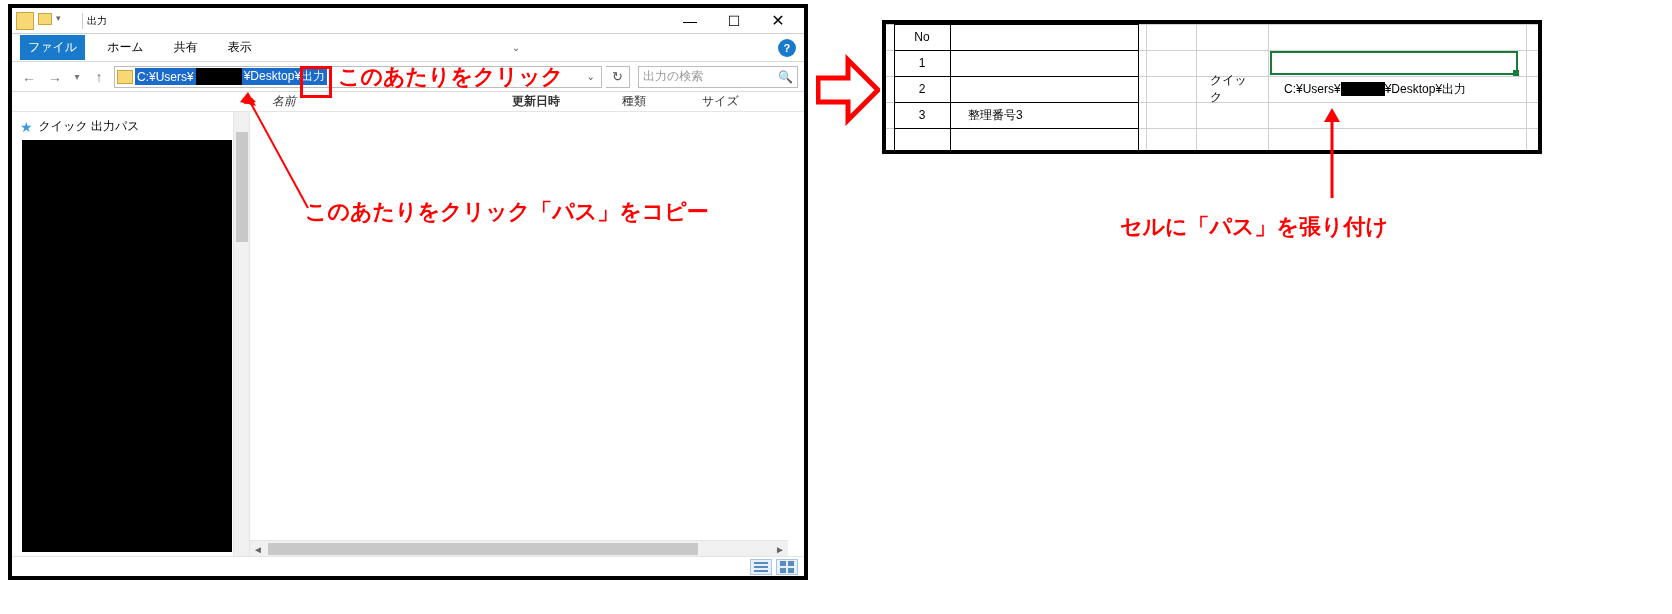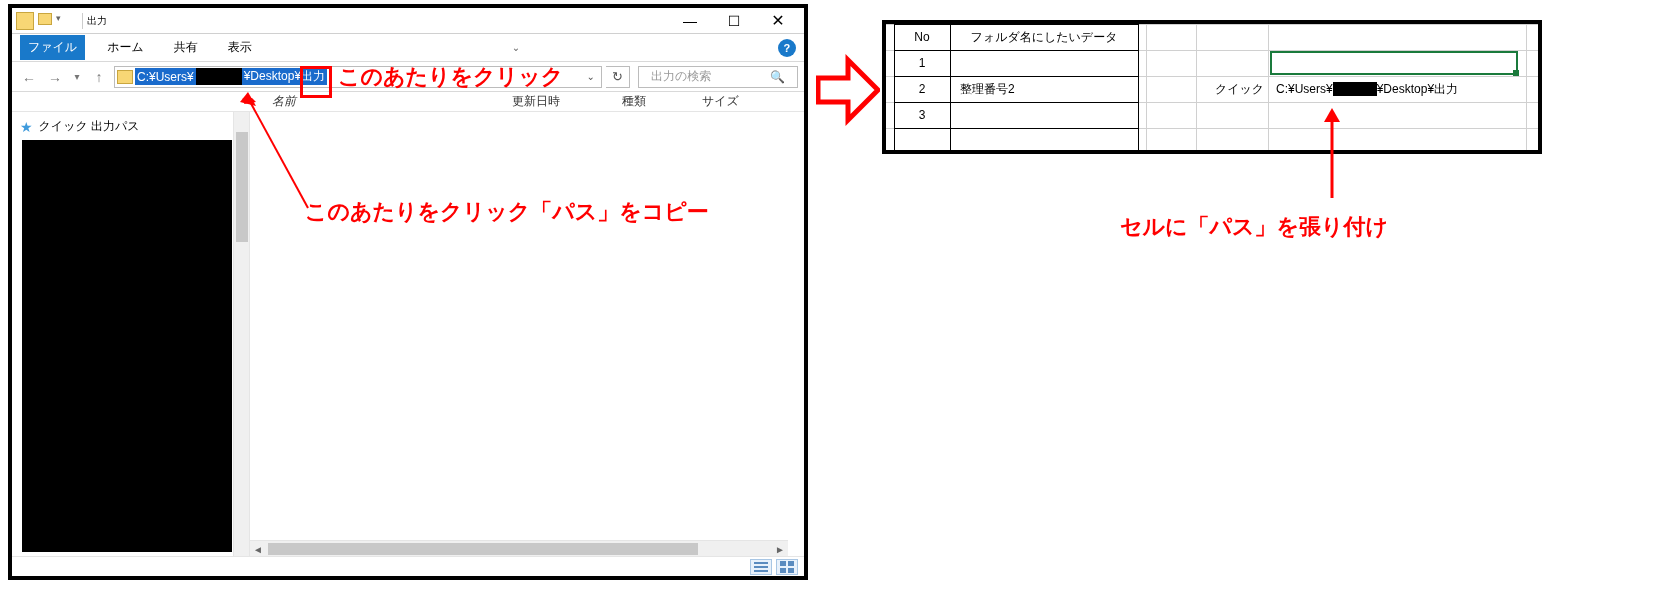--- a/index.html
+++ b/index.html
@@ -28,26 +28,26 @@
   .navbar { height: 30px; display: flex; align-items: center; padding: 0 6px; gap: 4px; background: #fff; border-bottom: 1px solid #d9d9d9; }
   .navbtn { width: 22px; height: 22px; display: flex; align-items: center; justify-content: center; color: #777; font-size: 14px; }
   .navbtn.small { width: 14px; font-size: 10px; }
   .addrbox { flex: 1; height: 22px; border: 1px solid #bcbcbc; background: #fff; display: flex; align-items: center; padding: 0 2px; position: relative; }
   .addrbox .ficon { width: 16px; height: 14px; background: #f8d775; border: 1px solid #c9a63f; margin-right: 2px; }
   .addrbox .path { display:flex; align-items:center; font-size:12px; height:18px; }
   .addrbox .path .seg { background:#1a6bcc; color:#fff; padding:0 2px; height:17px; display:inline-flex; align-items:center;}
   .addrbox .path .black { background:#000; color:#000; width:46px; height:17px; display:inline-block;}
   .addrbox .dd{ margin-left:auto; color:#555; font-size:10px; padding-right:4px;}
   .refresh { width:24px; height:22px; border:1px solid #bcbcbc; border-left:none; display:flex; align-items:center; justify-content:center; color:#555; font-size:13px;}
-  .searchbox { width: 160px; height: 22px; border: 1px solid #bcbcbc; display: flex; align-items: center; padding: 0 12px; color: #999; font-size:12px; margin-left:4px; }
+  .searchbox { width: 160px; height: 22px; border: 1px solid #bcbcbc; display: flex; align-items: center; padding: 0 4px; color: #999; font-size:12px; margin-left:4px; }
   .searchbox .sicon { margin-left:auto; font-size:12px; color:#777;}
 
   .cols { height: 20px; display: flex; align-items: center; font-size: 12px; color: #333; border-bottom: 1px solid #e5e5e5; padding-left:260px;}
   .cols span { display:inline-block; }
-  .cols .c-name{ width:240px;font-style:italic;} .cols .c-date{width:110px;} .cols .c-type{width:80px;} .cols .c-size{width:60px;}
+  .cols .c-name{ width:240px;font-style:italic;} .cols .c-date{width:110px;font-weight:bold;} .cols .c-type{width:80px;} .cols .c-size{width:60px;}
 
   .body { display: flex; height: calc(100% - 26px - 28px - 30px - 20px - 20px); }
   .side { width: 238px; border-right: 1px solid #e5e5e5; position:relative; padding:6px 8px;}
   .side .qa { display:flex; align-items:center; gap:6px; font-size:12px; }
   .side .qa .star{ color:#3f9bdc; font-size:14px;}
   .side .redact{ position:absolute; left:10px; top:28px; width:210px; height:412px; background:#000;}
   .side .vscroll{ position:absolute; right:0; top:0; bottom:0; width:16px; background:#f0f0f0; border-left:1px solid #e5e5e5;}
   .side .vscroll .thumb{ position:absolute; left:2px; top:20px; width:12px; height:110px; background:#c8c8c8;}
   .main { flex:1; position:relative; }
   .main .hscroll{position:absolute; left:0; right:16px; bottom:0; height:16px; background:#f0f0f0; border-top:1px solid #e5e5e5;}
@@ -58,21 +58,21 @@
   .status { height:20px; border-top:1px solid #e5e5e5; display:flex; align-items:center; justify-content:flex-end; padding-right:6px; gap:4px;}
   .status .vbtn{ width:22px; height:16px; border:1px solid #a8c6e4; background:#e8f1fb; display:flex; align-items:center; justify-content:center;}
   .status .vbtn svg{width:14px; height:12px;}
 
   
   .excel {
     position:absolute; left:882px; top:20px; width:660px; height:134px;
     border:4px solid #000; background:#fff; overflow:hidden;
   }
   .sheet{ width:100%; height:100%; position:relative;}
-  .cell{ position:absolute; font-size:12px; display:flex; align-items:center; padding:0 4px; }
+  .cell{ position:absolute; font-size:12px; display:flex; align-items:center; padding:0 12px; }
   .hline{position:absolute; height:0; border-top:1px solid #000; left:0;}
   .vline{position:absolute; width:0; border-left:1px solid #000; top:0;}
   .gridline{border-color:#d0d0d0 !important;}
   .selcell{position:absolute; border:2px solid #1a7a3c; background:#fff;}
   .fillh{ position:absolute; width:6px; height:6px; background:#1a7a3c; right:-3px; bottom:-3px;}
 
   
   .bigarrow{ position:absolute; left:816px; top:50px; width:64px; height:80px; }
   .bigarrow svg{ width:100%; height:100%; }
 
@@ -202,26 +202,25 @@
     <div class="vline" style="left:8px; top:0; height:126px;"></div>
     <div class="vline" style="left:64px; top:0; height:126px;"></div>
     <div class="vline" style="left:252px; top:0; height:126px;"></div>
     <div class="hline" style="top:0; left:8px; width:244px;"></div>
     <div class="hline" style="top:26px; left:8px; width:244px;"></div>
     <div class="hline" style="top:52px; left:8px; width:244px;"></div>
     <div class="hline" style="top:78px; left:8px; width:244px;"></div>
     <div class="hline" style="top:104px; left:8px; width:244px;"></div>
 
     <div class="cell" style="left:8px;top:0;width:56px;height:26px;justify-content:center;font-weight:normal;">No</div>
-    <div class="cell" style="left:64px;top:0;width:188px;height:26px;justify-content:center;">フォルダ名にしたいデータ</div>
 
     <div class="cell" style="left:8px;top:26px;width:56px;height:26px;justify-content:center;">1</div>
     <div class="cell" style="left:8px;top:52px;width:56px;height:26px;justify-content:center;">2</div>
-    <div class="cell" style="left:70px;top:52px;width:180px;height:26px;">整理番号2</div>
     <div class="cell" style="left:8px;top:78px;width:56px;height:26px;justify-content:center;">3</div>
+    <div class="cell" style="left:70px;top:78px;width:180px;height:26px;">整理番号3</div>
 
     <div class="cell" style="left:312px;top:52px;width:70px;height:26px;justify-content:flex-end;">クイック</div>
 
     <div class="cell" style="left:386px;top:52px;width:246px;height:26px;">
       <span>C:¥Users¥</span>
         <span style="display:inline-block;width:44px;height:14px;background:#000;"></span>
         <span>¥Desktop¥出力</span>
     </div>
 
     <div class="selcell" style="left:384px;top:27px;width:248px;height:24px;">

